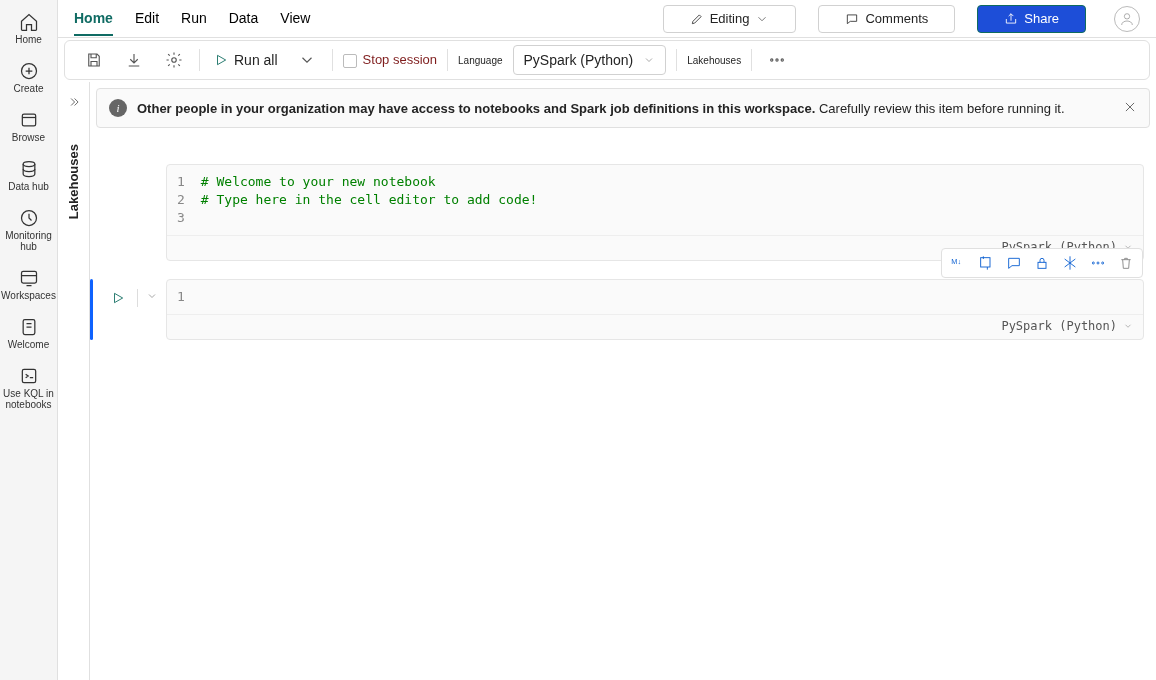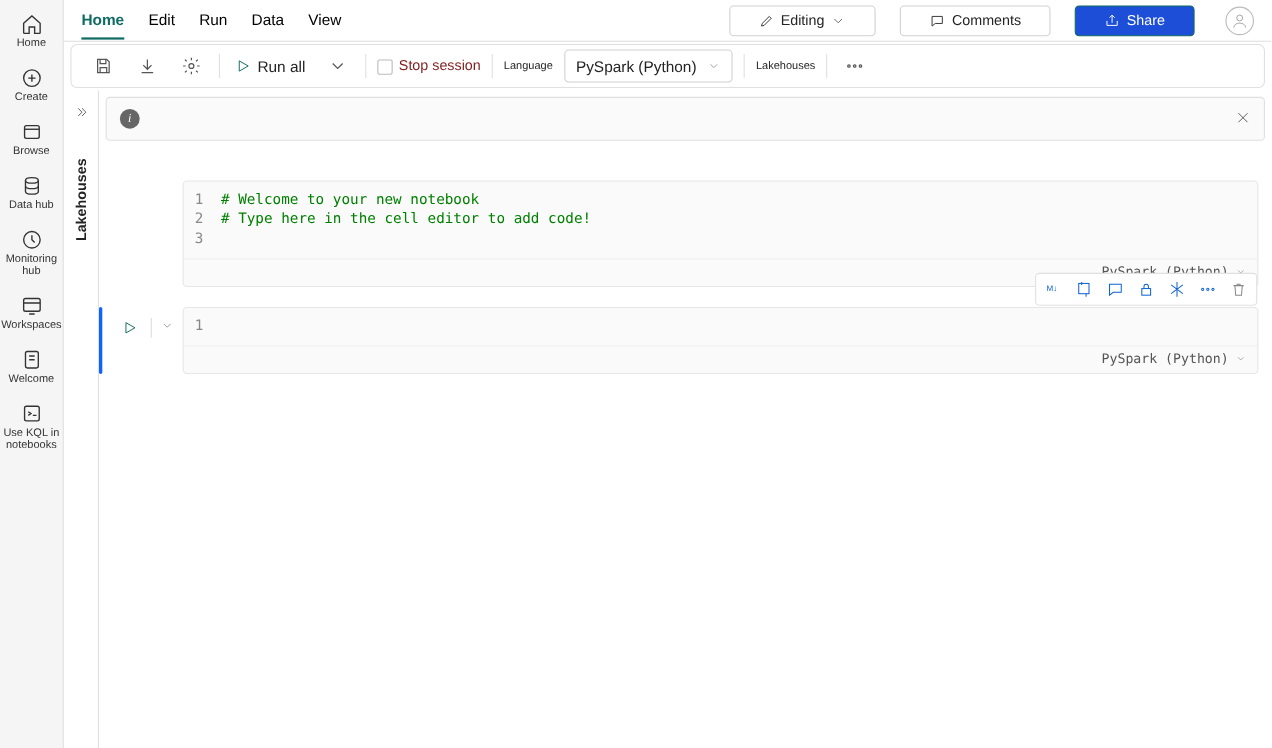--- a/index.html
+++ b/index.html
@@ -224,20 +224,24 @@
           <svg viewBox="0 0 24 24">
               <path d="M7 6l6 6-6 6M13 6l6 6-6 6"></path>
             </svg>
         </span>
         <span class="vlabel">Lakehouses</span>
       </div>
 
       <div class="content">
         <div class="banner">
           <span class="info">i</span>
+          <span>
+            <span class="bstrong">Other people in your organization may have access to notebooks and Spark job definitions in this workspace.</span>
+            <span>Carefully review this item before running it.</span>
+          </span>
           <span class="close">
             <svg viewBox="0 0 24 24">
                 <path d="M5 5l14 14M19 5L5 19"></path>
               </svg>
           </span>
         </div>
 
         <div class="cells" id="cells">
             <div class="cell">
               <div class="gutter"></div>

